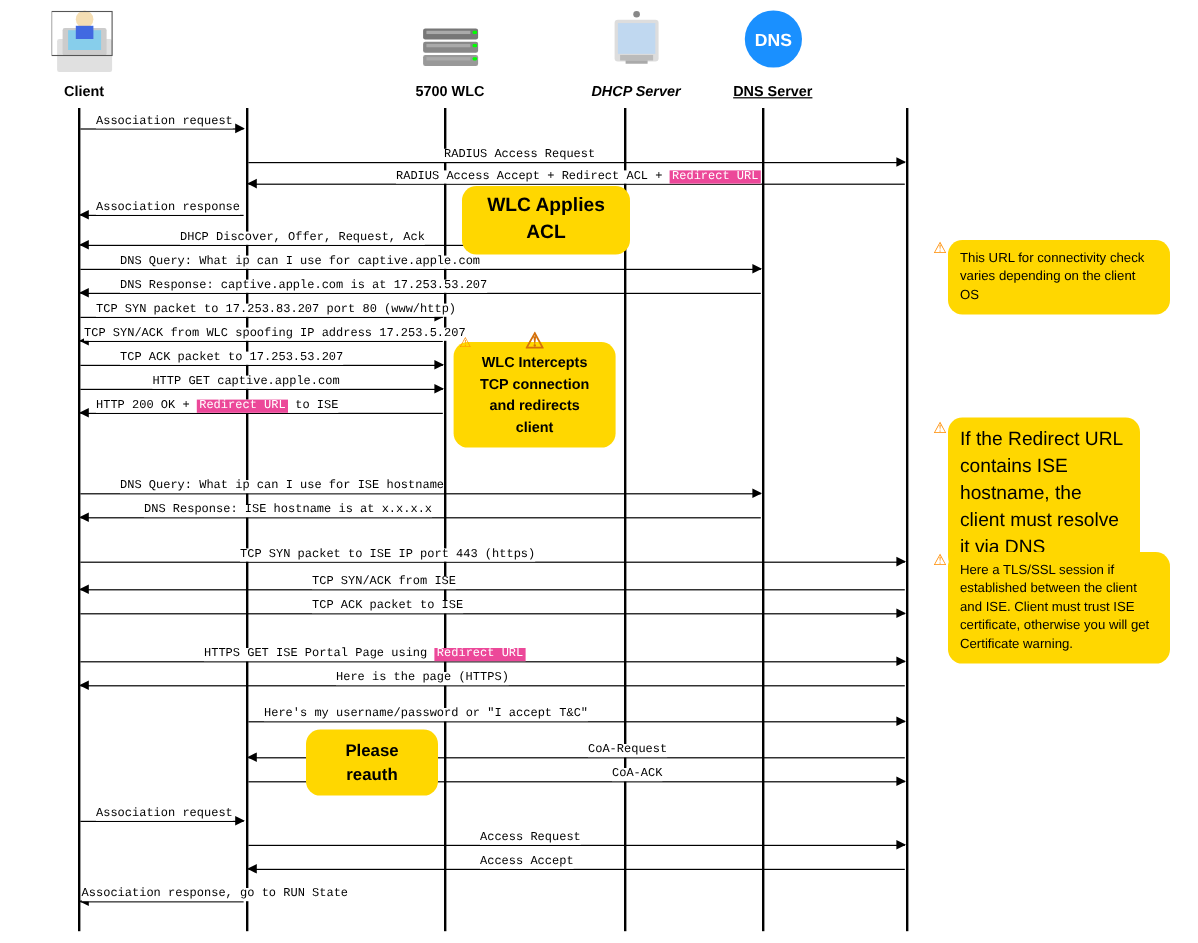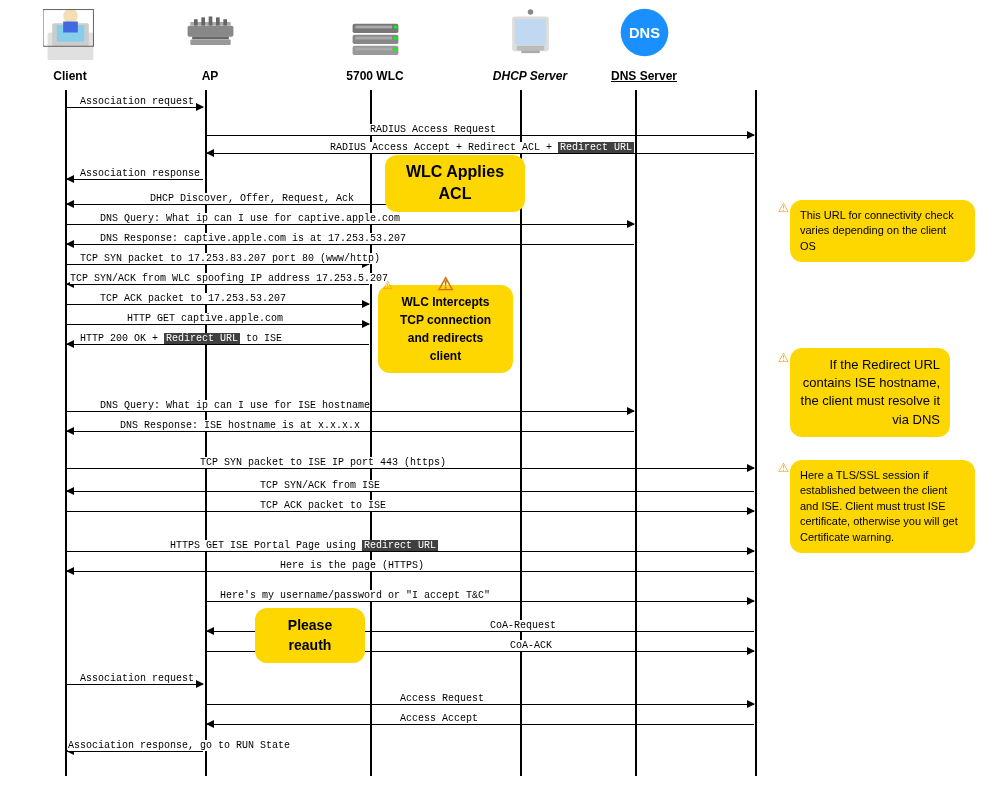--- a/index.html
+++ b/index.html
@@ -48,21 +48,21 @@
     
     .arrow-label {
       position: absolute;
       font-family: 'Courier New', monospace;
       font-size: 10px;
       white-space: nowrap;
       background: #fff;
     }
 
     .highlight-blue {
-      background: #404040;
+      background: #ec4899;
       color: #fff;
       padding: 0 2px;
     }
 
     
     .callout {
       position: absolute;
       background: #ffd700;
       border-radius: 12px;
       padding: 8px 10px;
@@ -97,37 +97,20 @@
         <rect x="15" y="22" width="30" height="18" fill="#87ceeb"></rect>
         <circle cx="30" cy="12" r="8" fill="#f5deb3"></circle>
         <rect x="22" y="18" width="16" height="12" fill="#4169e1"></rect>
 
         <rect x="0" y="5" width="55" height="40" fill="none" stroke="#555" stroke-width="1"></rect>
       </svg>
     </div>
     <div>Client</div>
   </div>
 
-  <div class="actor" style="left:175px; top:5px; width:70px;">
-    <div class="actor-icon">
-      <svg viewBox="0 0 60 55" width="55" height="55">
-        <rect x="5" y="20" width="50" height="12" fill="#888" rx="2"></rect>
-        <rect x="8" y="16" width="44" height="4" fill="#aaa"></rect>
-        <rect x="10" y="32" width="40" height="3" fill="#666"></rect>
-        <rect x="8" y="35" width="44" height="6" fill="#999" rx="1"></rect>
-
-        <rect x="12" y="13" width="4" height="7" fill="#666"></rect>
-        <rect x="20" y="11" width="4" height="9" fill="#666"></rect>
-        <rect x="28" y="10" width="4" height="10" fill="#666"></rect>
-        <rect x="36" y="11" width="4" height="9" fill="#666"></rect>
-        <rect x="44" y="13" width="4" height="7" fill="#666"></rect>
-      </svg>
-    </div>
-    <div>AP</div>
-  </div>
 
   <div class="actor" style="left:340px; top:5px; width:70px;">
     <div class="actor-icon">
       <svg viewBox="0 0 60 55" width="55" height="55">
         <rect x="5" y="18" width="50" height="10" fill="#777" rx="2"></rect>
         <rect x="5" y="30" width="50" height="10" fill="#888" rx="2"></rect>
         <rect x="5" y="42" width="50" height="10" fill="#999" rx="2"></rect>
         <rect x="8" y="20" width="40" height="3" fill="#aaa"></rect>
         <rect x="8" y="32" width="40" height="3" fill="#aaa"></rect>
         <rect x="8" y="44" width="40" height="3" fill="#aaa"></rect>
@@ -318,21 +301,21 @@
   </div>
 
   <div class="callout callout-yellow" style="left:255px; top:608px; width:110px; font-size:14px; font-weight:bold; line-height:1.4;">
     <div>Please<br>reauth</div>
   </div>
 
   <div class="callout callout-yellow" style="left:790px; top:200px; width:185px; font-size:11px; font-weight:normal; text-align:left; line-height:1.4;">
     <div>This URL for connectivity check varies depending on the client OS</div>
   </div>
 
-  <div class="callout callout-yellow" style="left:790px; top:348px; width:160px; font-size:13px; font-weight:normal; text-align:right; line-height:1.4;">
+  <div class="callout callout-yellow" style="left:790px; top:348px; width:160px; font-size:16px; font-weight:normal; text-align:left; line-height:1.4;">
     <div>If the Redirect URL contains ISE hostname, the client must resolve it via DNS</div>
   </div>
 
   <div class="callout callout-yellow" style="left:790px; top:460px; width:185px; font-size:11px; font-weight:normal; text-align:left; line-height:1.4;">
     <div>Here a TLS/SSL session if established between the client and ISE. Client must trust ISE certificate, otherwise you will get Certificate warning.</div>
   </div>
 
   <div class="warning-icon" style="left:778px; top:195px;">⚠</div>
   <div class="warning-icon" style="left:778px; top:345px;">⚠</div>
   <div class="warning-icon" style="left:778px; top:455px;">⚠</div>

